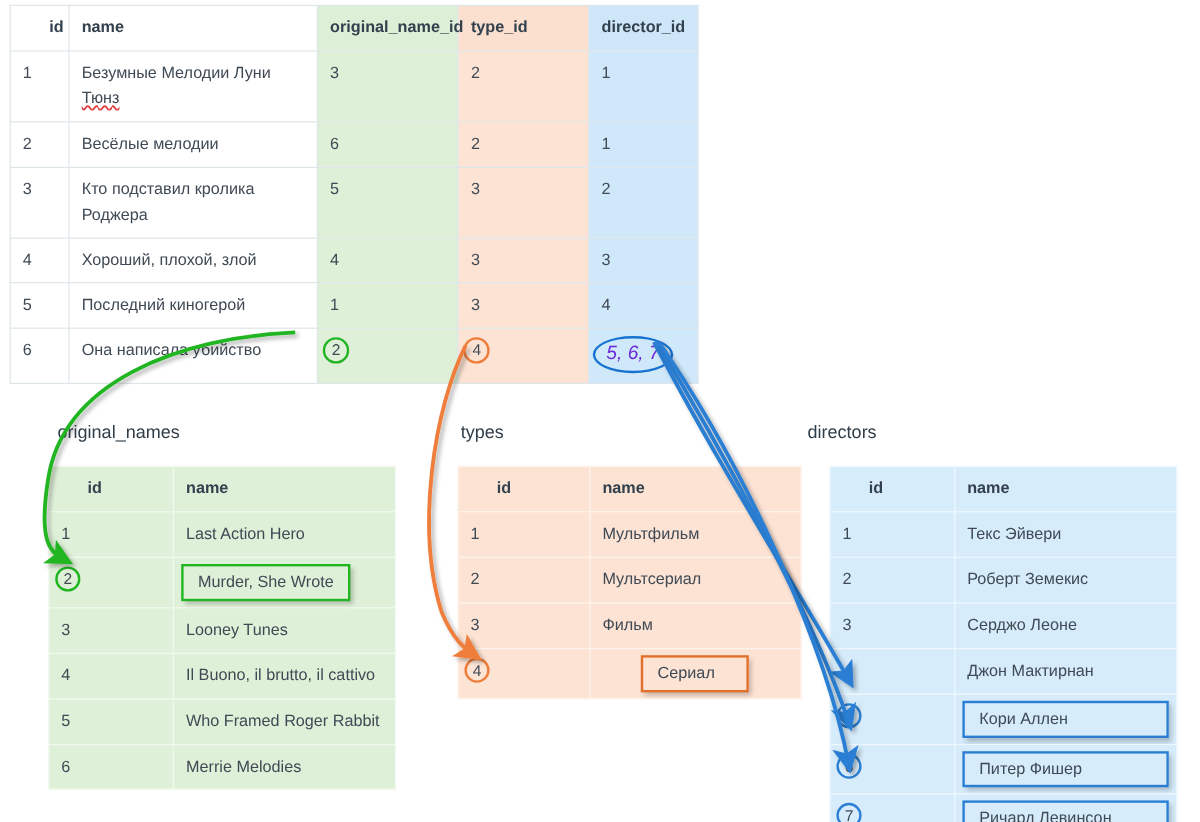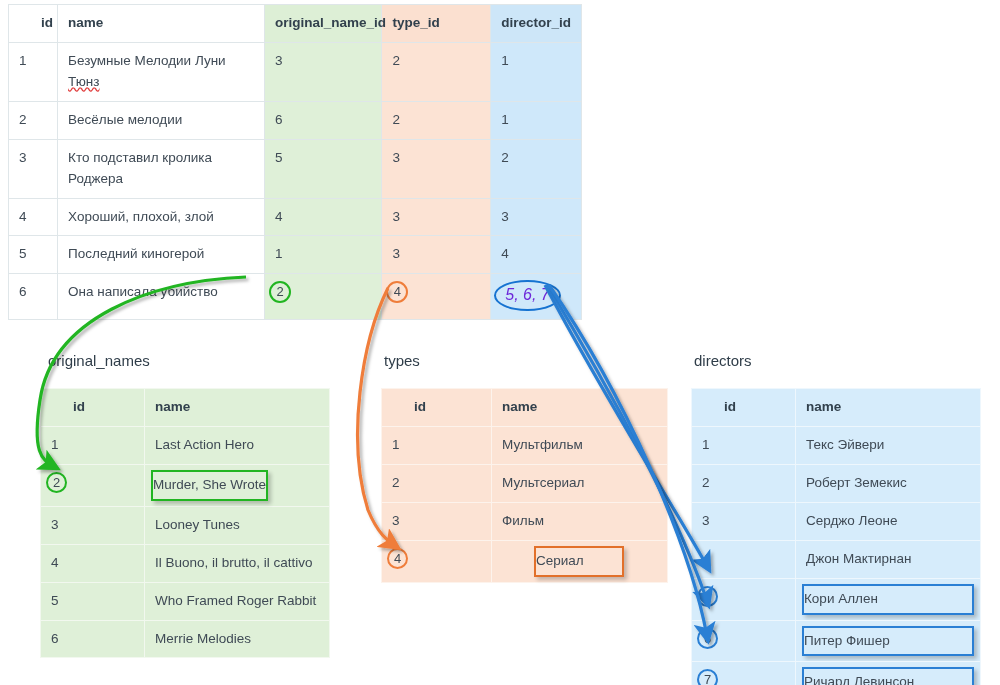--- a/index.html
+++ b/index.html
@@ -35,38 +35,38 @@
   #films .c-green-h{background:#ddefd6;}
   #films .c-orange-h{background:#fbe0d0;}
   #films .c-blue-h{background:#cde6f8;}
 
   .sp{ text-decoration: underline wavy #e03a3a; text-decoration-skip-ink:none;}
 
   
   .tcap{position:absolute;font-size:15px;font-weight:400;color:#2f3d49;}
   #cap-on{left:48px;top:352px;}
   #cap-ty{left:384px;top:352px;text-align:center;}
-  #cap-di{left:694px;top:352px;}
+  #cap-di{left:673px;top:352px;}
 
   #onames{left:40px;top:388px;width:290px;}
   #onames td,#onames th{background:#dff0d8;border-color:#f2f8ef;}
   #types{left:381px;top:388px;width:287px;}
   #types td,#types th{background:#fce3d4;border-color:#fdf3ec;}
   #dirs{left:691px;top:388px;width:290px;}
   #dirs td,#dirs th{background:#d6ecfb;border-color:#eef7fd;}
 
   .tbl .idc{width:104px;padding-left:32px;}
   #types .idc{width:110px;}
   #dirs  .idc{width:104px;}
   #films .idc{width:46px;}
 
   
   .hl{
     display:inline-block;box-sizing:border-box;
-    padding:3px 0;margin:-3px -4px;
+    padding:3px 12px;margin:-3px -4px;
     background:transparent;
     border:2px solid #2cb42c;
     box-shadow:3px 3px 4px rgba(0,0,0,.22);
   }
   .hl.green{border-color:#21b521;}
   .hl.orange{border-color:#e2702a;margin-left:32px;}
   .hl.blue{border-color:#2a7fd4;}
   .hl.wfill{display:block;}
 
   

